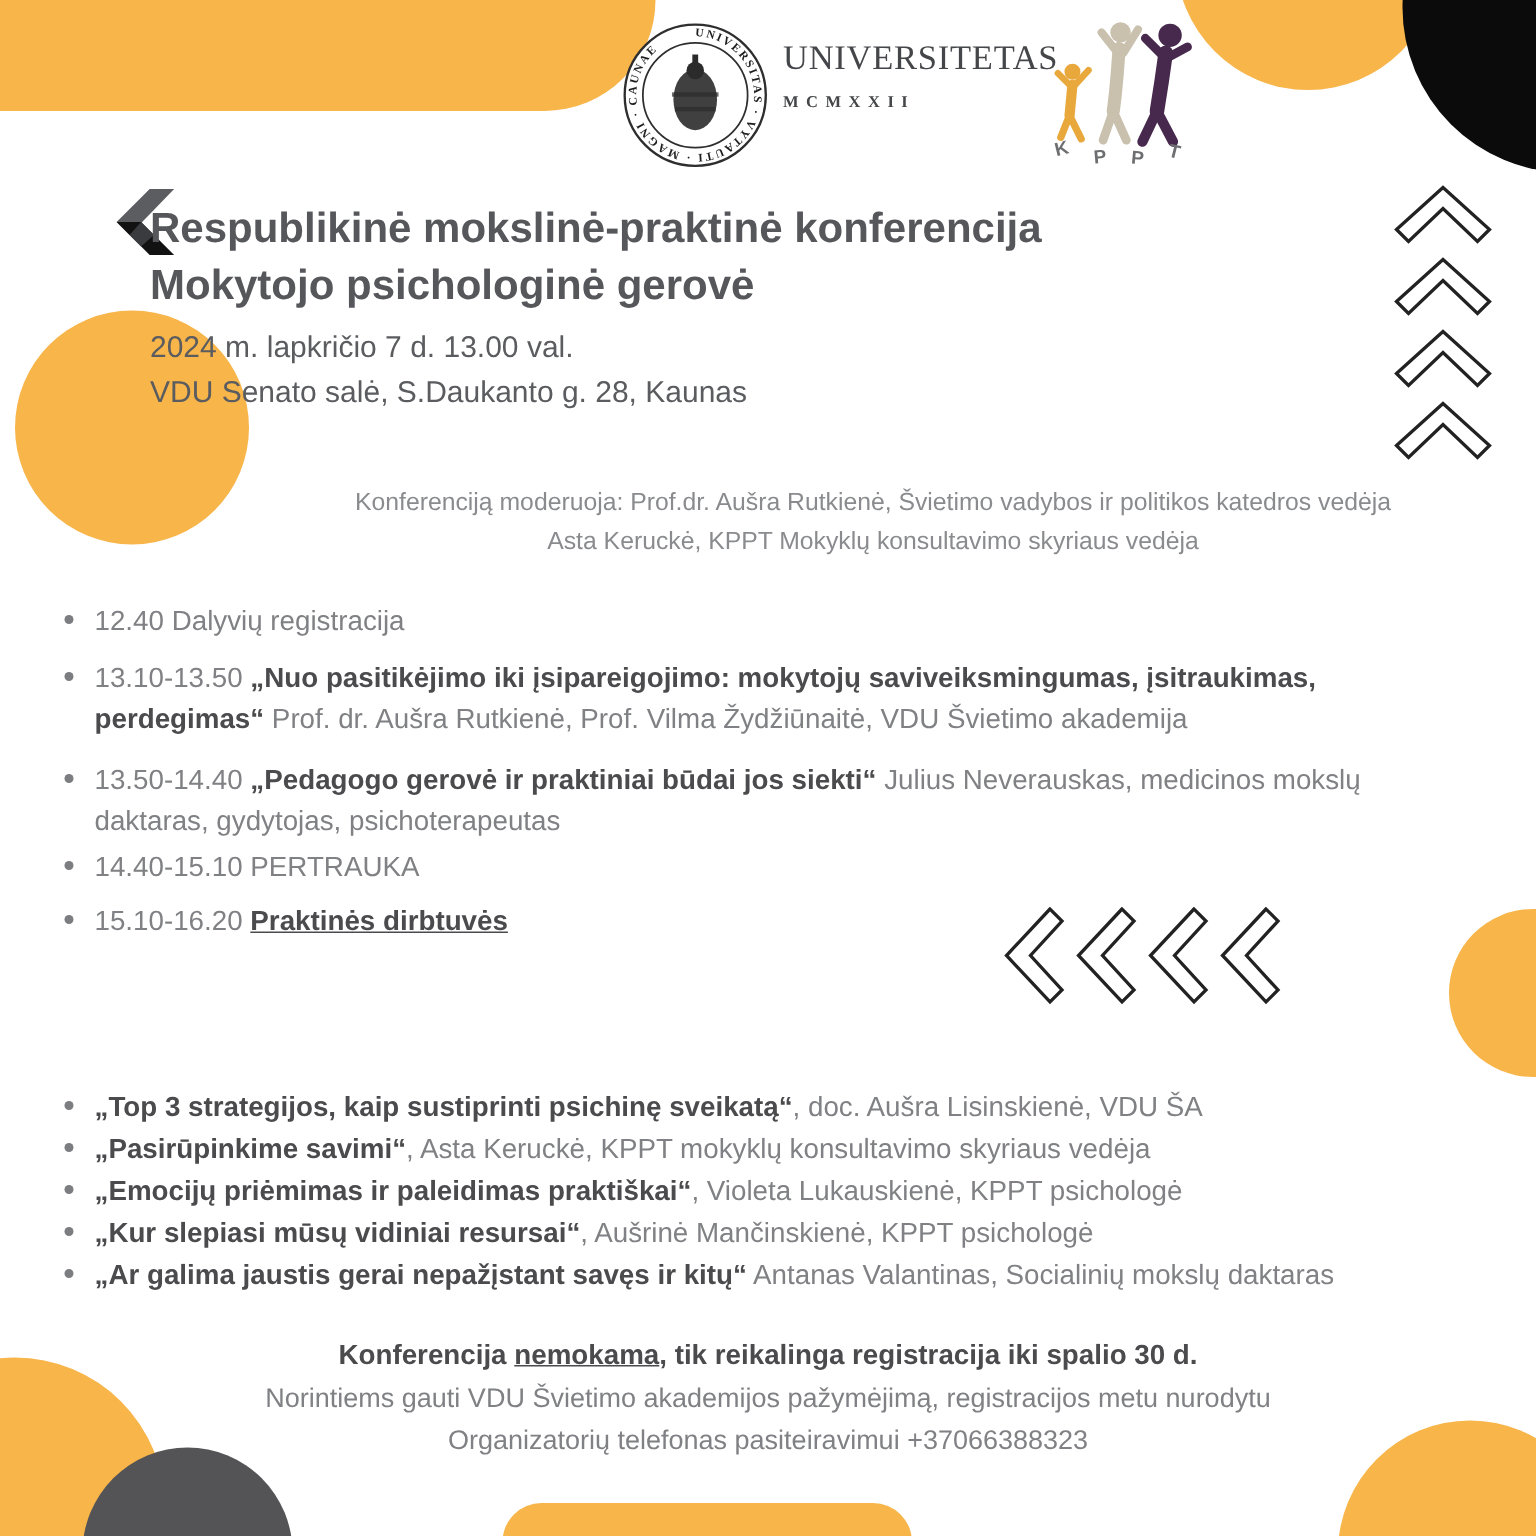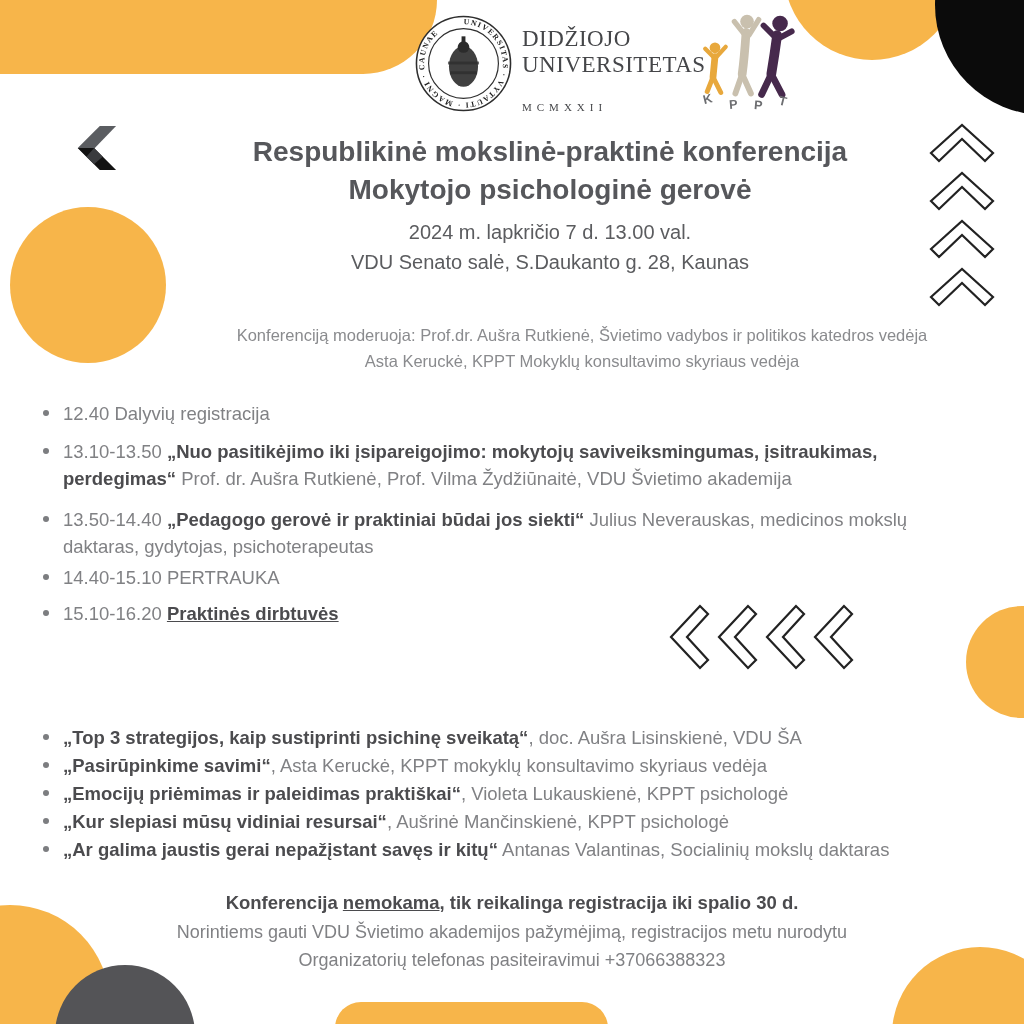--- a/index.html
+++ b/index.html
@@ -21,25 +21,25 @@
   .deco-bottomleft-gray{left:55px;top:965px;width:140px;height:140px;background:#545457;}
   .deco-bottom-bar{position:absolute;left:335px;top:1002px;width:273px;height:30px;
     background:#F7B54A;border-radius:26px 26px 0 0;}
   .deco-bottomright-orange{left:892px;top:947px;width:176px;height:176px;background:#F7B54A;}
   .chev{position:absolute;}
   
   .seal{position:absolute;left:415px;top:15px;width:97px;height:97px;}
   .wordmark{position:absolute;left:522px;top:26px;
     font-family:"Liberation Serif",serif;color:#454649;font-size:23px;
     line-height:26px;letter-spacing:.5px;}
-  .wordmark .year{font-size:11px;letter-spacing:5px;margin-top:16px;}
+  .wordmark .year{font-size:11px;letter-spacing:5px;margin-top:3px;font-weight:bold;}
   .kppt{position:absolute;left:694px;top:8px;width:108px;height:102px;}
   .arrow-logo{position:absolute;left:72px;top:124px;width:46px;height:48px;}
   
-  .title-block{position:absolute;left:88px;top:133px;width:924px;text-align:center;}
+  .title-block{position:absolute;left:100px;top:133px;width:924px;text-align:left;}
   .title-line{font-size:28px;font-weight:bold;color:#56575B;line-height:38px;}
   .title-sub{font-size:20px;color:#5B5C5F;line-height:30px;}
   .programa{position:absolute;left:100px;top:280px;width:924px;text-align:center;
     font-size:25px;font-weight:bold;color:#4C4D50;letter-spacing:.5px;}
   .moderators{position:absolute;left:140px;top:322px;width:884px;text-align:center;
     font-size:16.5px;color:#8A8B8E;line-height:26px;}
   
   ul.prog{position:absolute;left:40px;margin:0;padding:0;list-style:none;width:930px;
     font-size:18.5px;line-height:27px;color:#808184;}
   ul.prog li{position:relative;padding-left:23px;}
@@ -119,21 +119,20 @@
     <g fill="#2b2b2b">
       <ellipse cx="50" cy="53" rx="15" ry="21" opacity="0.9"></ellipse>
       <circle cx="50" cy="33" r="6"></circle>
       <rect x="34" y="48" width="32" height="3" opacity="0.7"></rect>
       <rect x="36" y="58" width="28" height="3" opacity="0.7"></rect>
       <rect x="48" y="22" width="4" height="10"></rect>
     </g>
   </svg>
 
   <div class="wordmark">
-    <div>DIDŽIOJO</div>
     <div>UNIVERSITETAS</div>
     <div class="year">MCMXXII</div>
   </div>
 
   <svg class="kppt" viewBox="0 0 110 105">
     <g fill="none" stroke-linecap="round">
 
       <g stroke="#E8A83C">
         <circle cx="21" cy="41" r="5.5" fill="#E8A83C" stroke="none"></circle>
         <path d="M21,50 L19,71" stroke-width="7"></path>

